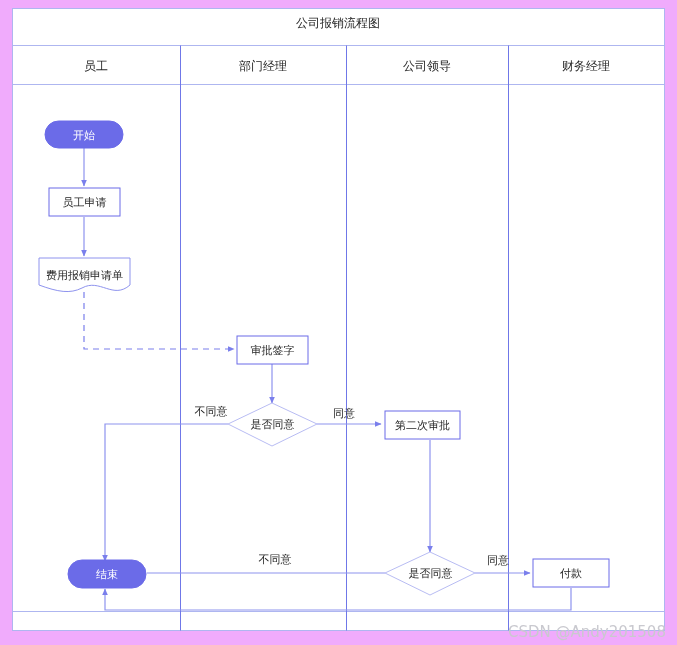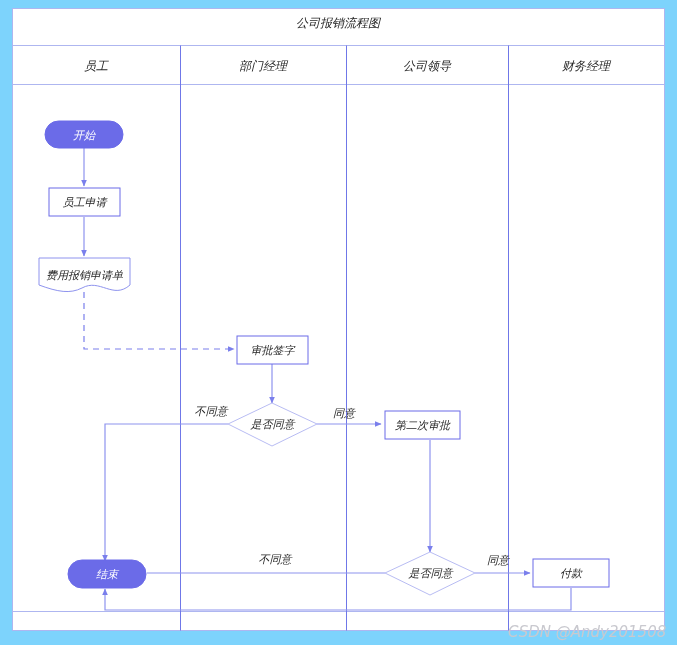--- a/index.html
+++ b/index.html
@@ -5,23 +5,22 @@
   html, body {
     margin: 0;
     padding: 0;
     background: #ffffff;
     font-family: "DejaVu Sans", "Liberation Sans", sans-serif;
   }
   #stage {
     position: relative;
     width: 677px;
     height: 645px;
-    background: #7dd3fc;
+    background: #f0abfc;
     overflow: hidden;
-    font-style: italic;
   }
   #diagram-svg {
     position: absolute;
     left: 0;
     top: 0;
     width: 677px;
     height: 645px;
   }
   .lbl {
     font-family: "DejaVu Sans", "Liberation Sans", sans-serif;

